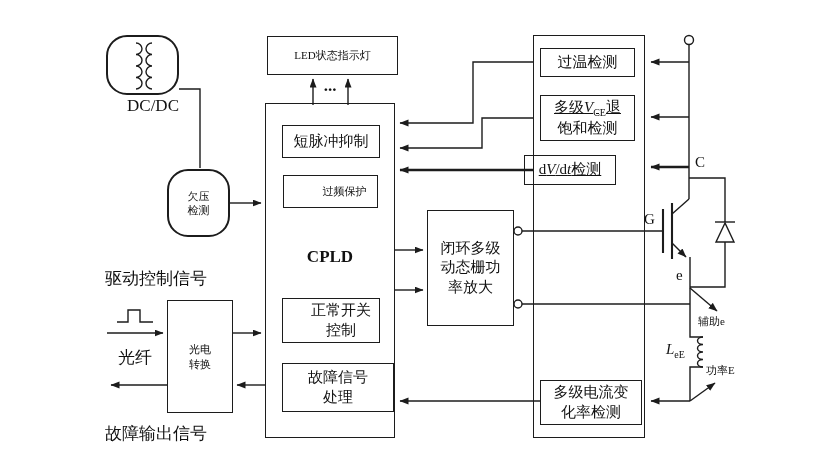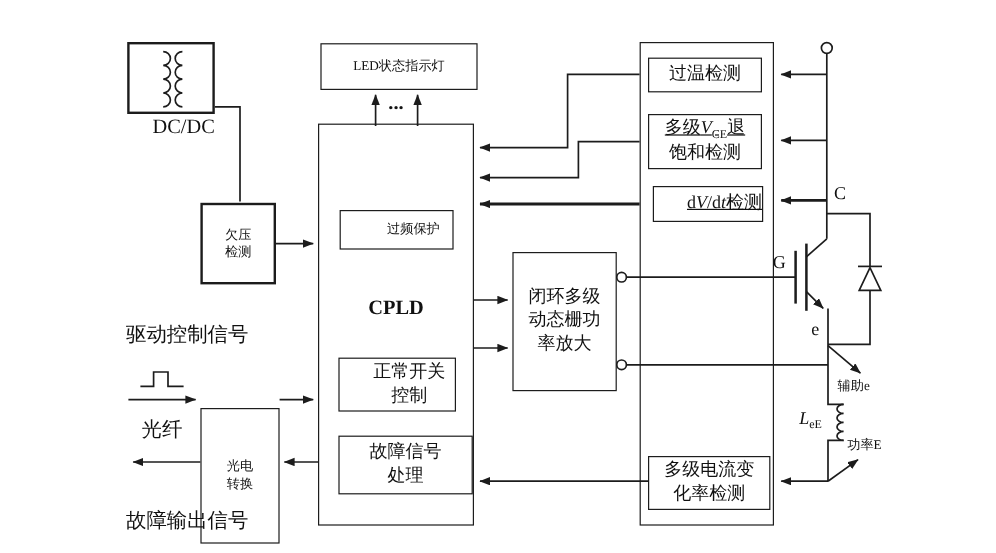--- a/index.html
+++ b/index.html
@@ -7,21 +7,21 @@
          font-family:"Liberation Serif","DejaVu Serif",serif;color:#111;}
   .stage svg{position:absolute;left:0;top:0;}
   .ln{fill:none;stroke:#1c1c1c;stroke-width:1.4;}
   .thick{stroke-width:2.4;}
   .g2{stroke-width:2.1;}
   .term{fill:#ffffff;stroke:#1c1c1c;stroke-width:1.4;}
   .dio{fill:#ffffff;stroke:#1c1c1c;stroke-width:1.4;}
   .box{position:absolute;border:1.6px solid #1c1c1c;display:flex;flex-direction:column;
        align-items:center;justify-content:center;text-align:center;font-size:15px;
        line-height:1.3;white-space:nowrap;box-sizing:border-box;background:transparent;}
-  .b2{border-width:2px;}
+  .b2{border-width:2px;border-radius:21px;}
   .lbl{position:absolute;font-size:17px;white-space:nowrap;}
   .sm{font-size:15px;}
   .md{font-size:11px;}
   .bold{font-weight:bold;}
   .it{font-style:italic;}
   .sb{font-size:10px;vertical-align:-4px;}
   .row{display:inline;text-decoration:underline;}
 </style>
 </head>
 <body>
@@ -109,20 +109,23 @@
     <span>欠压</span>
     <span>检测</span>
   </div>
 
   <div class="box md" style="left:267px;top:36px;width:131px;height:39px;">
     <span>LED状态指示灯</span>
   </div>
   <div class="lbl" style="left:316px;top:76px;width:28px;text-align:center;font-weight:bold;">...</div>
 
   <div class="box" style="left:265px;top:103px;width:130px;height:335px;"></div>
+  <div class="box sm" style="left:282px;top:125px;width:98px;height:33px;">
+    <span>短脉冲抑制</span>
+  </div>
   <div class="box md" style="left:283px;top:175px;width:95px;height:33px;padding-left:28px;">
     <span>过频保护</span>
   </div>
   <div class="lbl bold" style="left:265px;top:247px;width:130px;text-align:center;">CPLD</div>
   <div class="box sm" style="left:282px;top:298px;width:98px;height:45px;padding-left:20px;">
     <span>正常开关</span>
     <span>控制</span>
   </div>
   <div class="box sm" style="left:282px;top:363px;width:112px;height:49px;">
     <span>故障信号</span>
@@ -136,29 +139,29 @@
   </div>
 
   <div class="box" style="left:533px;top:35px;width:112px;height:403px;"></div>
   <div class="box sm" style="left:540px;top:48px;width:95px;height:29px;">
     <span>过温检测</span>
   </div>
   <div class="box sm" style="left:540px;top:95px;width:95px;height:46px;">
     <span class="row"><span>多级</span><span class="it">V</span><span class="sb">CE</span><span>退</span></span>
     <span>饱和检测</span>
   </div>
-  <div class="box sm" style="left:544px;top:155px;width:92px;height:30px;align-items:flex-end;">
+  <div class="box sm" style="left:524px;top:155px;width:92px;height:30px;">
     <span class="row"><span>d</span><span class="it">V</span><span>/d</span><span class="it">t</span><span>检测</span></span>
   </div>
   <div class="box sm" style="left:540px;top:380px;width:102px;height:45px;justify-content:center;">
     <span>多级电流变</span>
     <span>化率检测</span>
   </div>
 
-  <div class="box md" style="left:167px;top:300px;width:66px;height:113px;margin-top:40px;">
+  <div class="box md" style="left:167px;top:300px;width:66px;height:113px;">
     <span>光电</span>
     <span>转换</span>
   </div>
 
   <div class="lbl" style="left:105px;top:267px;">驱动控制信号</div>
   <div class="lbl" style="left:118px;top:346px;">光纤</div>
   <div class="lbl" style="left:105px;top:422px;">故障输出信号</div>
 
   <div class="lbl sm" style="left:644px;top:211px;">G</div>
   <div class="lbl sm" style="left:695px;top:154px;">C</div>

